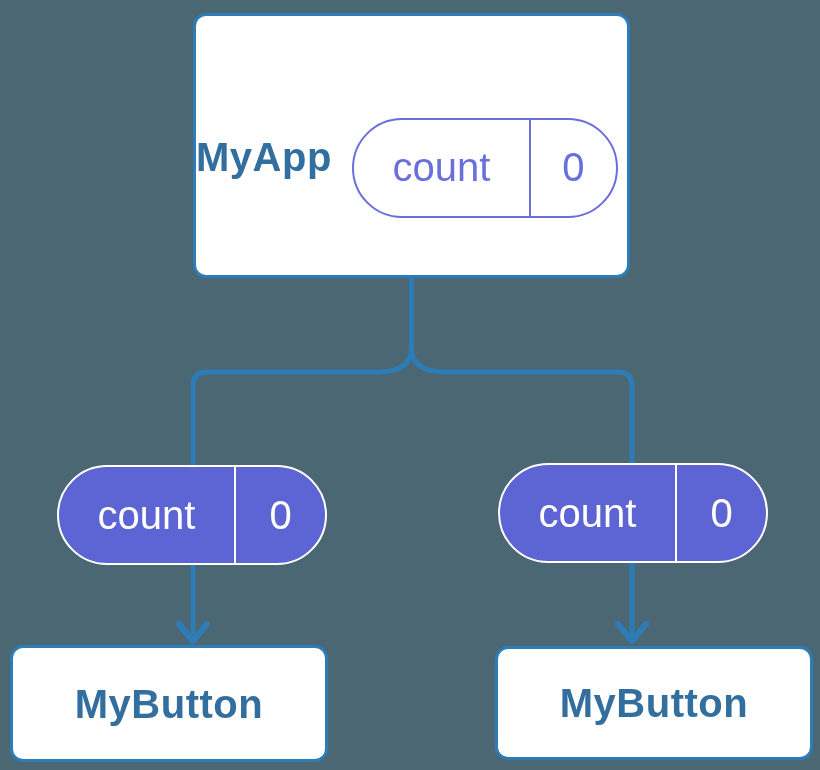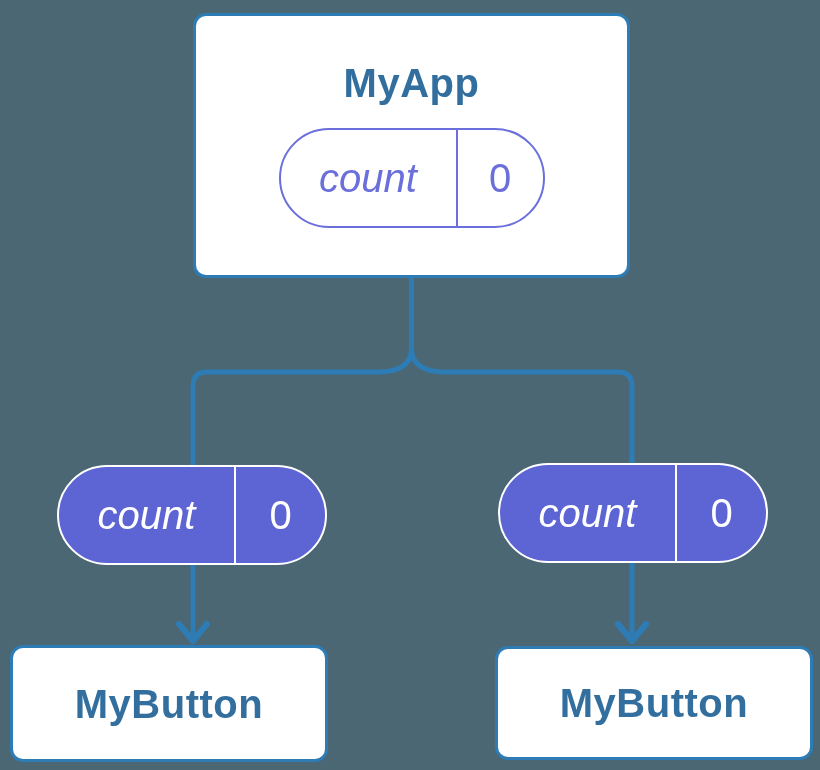--- a/index.html
+++ b/index.html
@@ -32,22 +32,22 @@
   svg.connectors path.arrowhead {
     stroke-width: 6px;
     stroke-linecap: round;
     stroke-linejoin: round;
   }
   .node {
     position: absolute; z-index: 1;
     background: var(--white);
     border: 3px solid var(--line_blue);
     border-radius: 13px;
-    display: flex; flex-direction: column;
-    align-items: center; justify-content: center;
+    display: flex; flex-direction: row;
+    align-items: center; justify-content: center; gap: 20px;
   }
   .node-root {
     left: 193px; top: 13px; width: 437px; height: 265px;
     justify-content: flex-start;
     padding-top: 44px;
   }
   .node-leaf-left  { left: 10px;  top: 645px; width: 318px; height: 117px; }
   .node-leaf-right { left: 495px; top: 646px; width: 318px; height: 114px; }
   .node-title {
     color: var(--text_blue);
@@ -74,21 +74,21 @@
     position: absolute; z-index: 1;
     width: 270px;
     background: var(--purple_fill);
     border: 2.5px solid var(--white);
     color: var(--white);
   }
   .pill-filled-left  { left: 57px;  top: 465px; }
   .pill-filled-right { left: 498px; top: 463px; }
   .pill-label {
     flex: 0 0 175px;
-    display: flex; align-items: center; justify-content: center; font-style: italic;
+    display: flex; align-items: center; justify-content: center;
   }
   .pill-divider {
     flex: 0 0 2px;
     align-self: stretch;
   }
   .pill-outline .pill-divider { background: var(--purple_outline); }
   .pill-filled  .pill-divider { background: var(--white); }
   .pill-value {
     flex: 1 1 auto;
     display: flex; align-items: center; justify-content: center;

